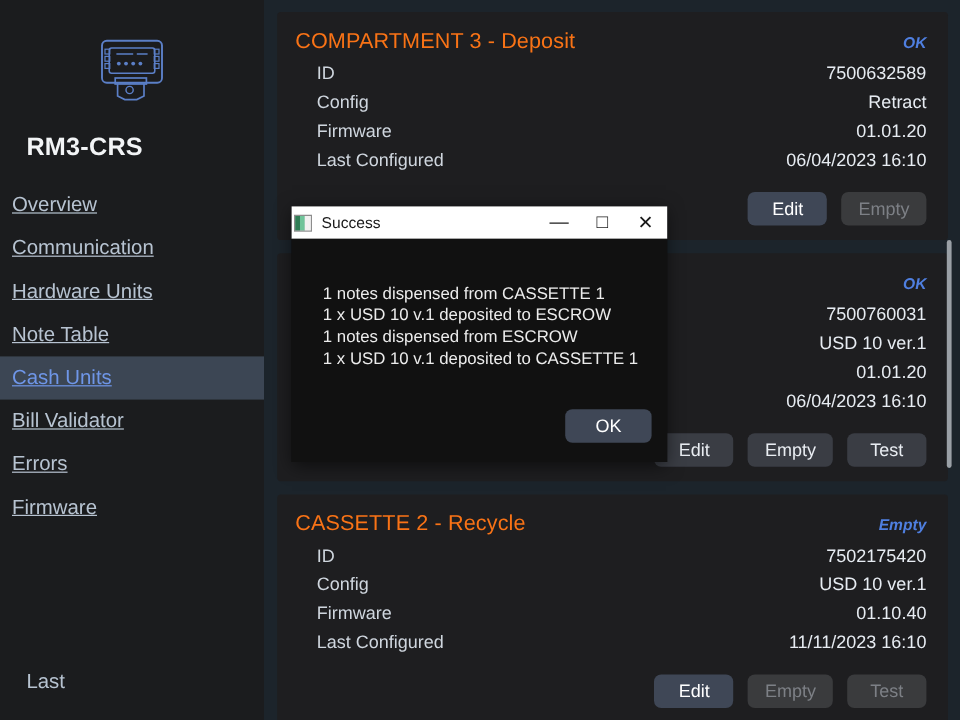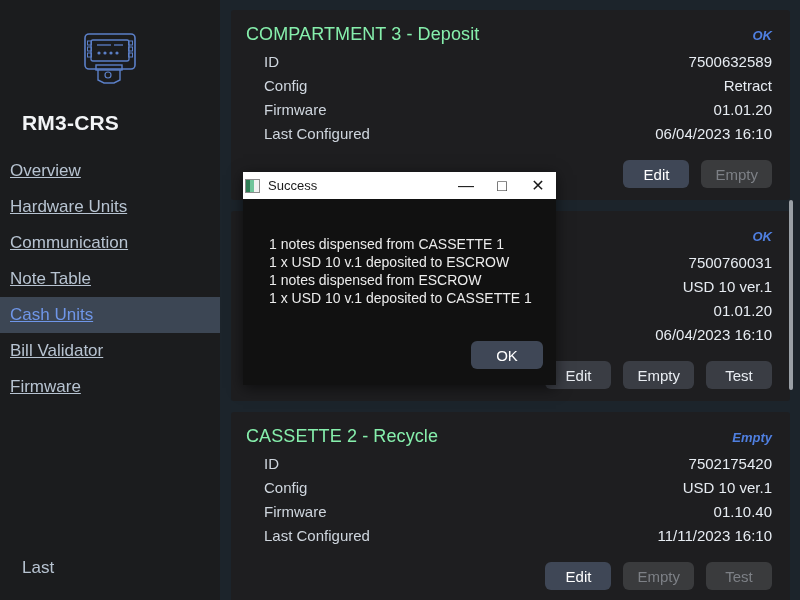--- a/index.html
+++ b/index.html
@@ -89,21 +89,21 @@
   }
 
   .panel-head {
     display: flex;
     align-items: baseline;
     justify-content: space-between;
     margin-bottom: 8px;
   }
 
   .panel-title {
-    color: #86efac;
+    color: #f97316;
     font-size: 18px;
     font-weight: normal;
     letter-spacing: 0.1px;
   }
 
   .panel-status {
     color: #4f7fe0;
     font-size: 13px;
     font-style: italic;
     font-weight: bold;
@@ -289,33 +289,36 @@
       </svg>
     </div>
 
     <div class="brand-title">RM3-CRS</div>
 
     <div class="nav-list">
       <div class="nav-item">
         <span>Overview</span>
       </div>
       <div class="nav-item">
+        <span>Communication</span>
+      </div>
+      <div class="nav-item">
         <span>Hardware Units</span>
-      </div>
-      <div class="nav-item">
-        <span>Communication</span>
       </div>
       <div class="nav-item">
         <span>Note Table</span>
       </div>
       <div class="nav-item active">
         <span>Cash Units</span>
       </div>
       <div class="nav-item">
         <span>Bill Validator</span>
+      </div>
+      <div class="nav-item">
+        <span>Errors</span>
       </div>
       <div class="nav-item">
         <span>Firmware</span>
       </div>
     </div>
 
     <div class="nav-back">Last</div>
   </div>
 
   <div id="main">

